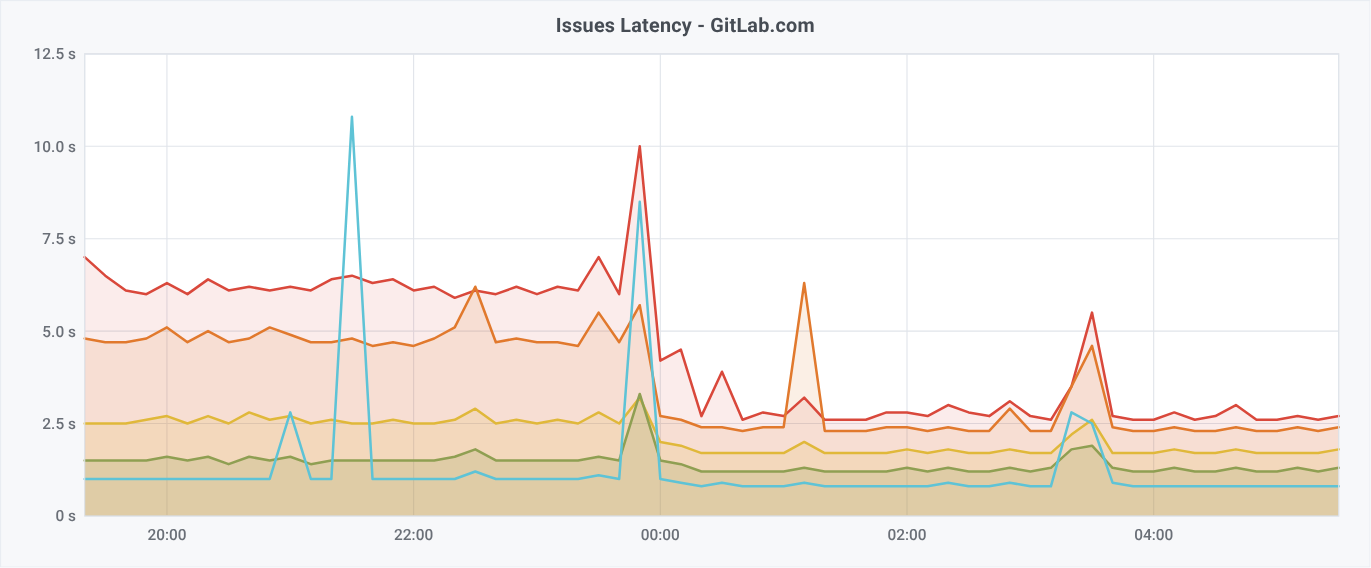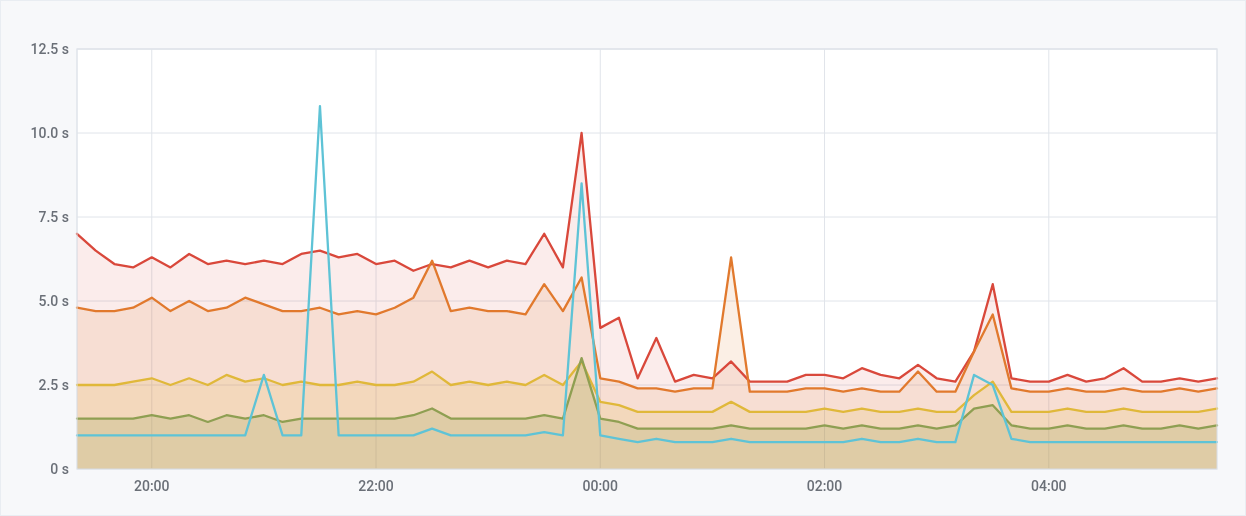--- a/index.html
+++ b/index.html
@@ -37,20 +37,21 @@
     font-size: 14px;
     fill: #6a6f77;
     font-weight: 500;
   }
   .gridline { stroke: #e0e4ea; stroke-width:1; }
 </style>
 </head>
 <body>
 
 <div class="panel">
+  <div class="title">Issues Latency - GitLab.com</div>
   <div class="plot-wrap">
     <svg id="chart-svg" width="1212" height="458" viewBox="0 0 1212 458">
         <rect x="60" y="8" width="1140" height="420" fill="#ffffff" stroke="#e0e4ea" stroke-width="1"></rect>
         <line x1="60" y1="428" x2="1200" y2="428" class="gridline"></line>
         <text x="52" y="433" text-anchor="end" class="axis-label">0 s</text>
         <line x1="60" y1="344" x2="1200" y2="344" class="gridline"></line>
         <text x="52" y="349" text-anchor="end" class="axis-label">2.5 s</text>
         <line x1="60" y1="260" x2="1200" y2="260" class="gridline"></line>
         <text x="52" y="265" text-anchor="end" class="axis-label">5.0 s</text>
         <line x1="60" y1="176" x2="1200" y2="176" class="gridline"></line>

